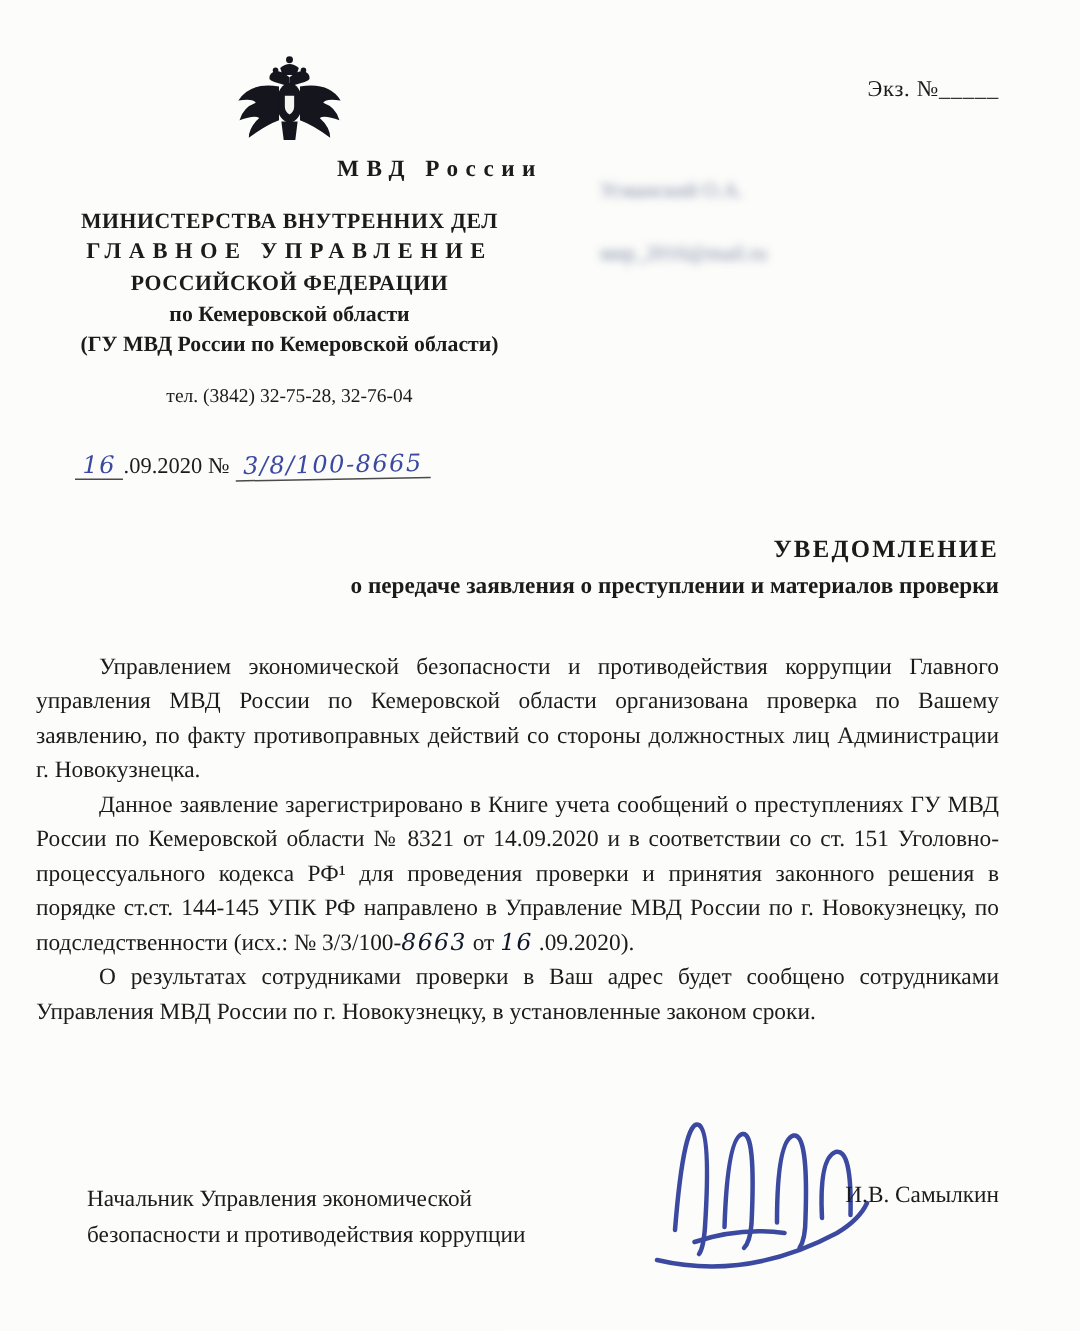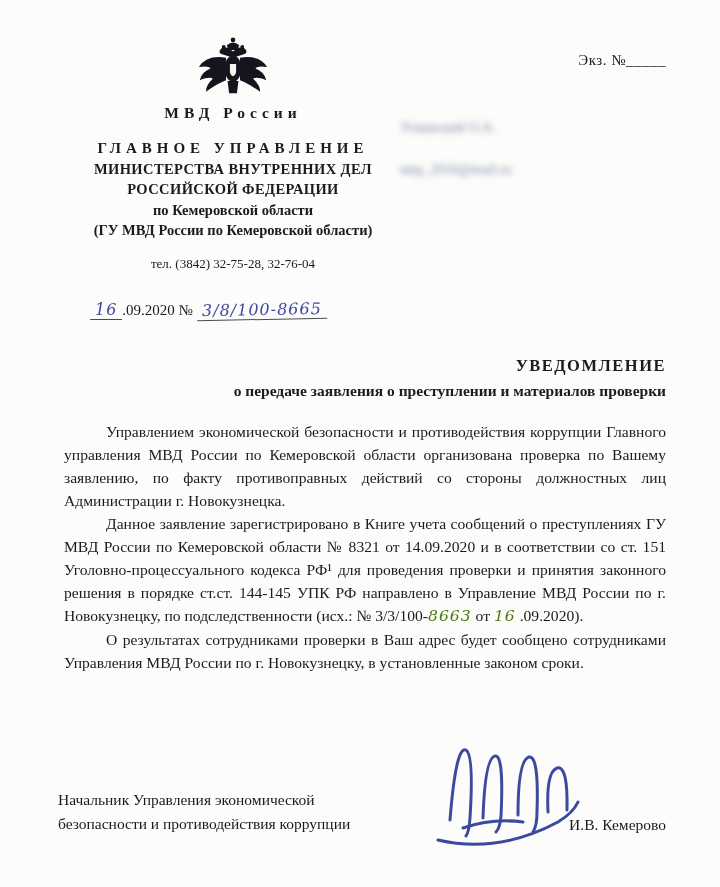--- a/index.html
+++ b/index.html
@@ -1,49 +1,49 @@
 <!DOCTYPE html>
 <html><head>
 <meta charset="utf-8">
 <style>
   * { margin:0; padding:0; box-sizing:border-box; }
   html,body { background:#ffffff; }
   body { font-family:"Liberation Serif", serif; color:#1b1b1b; }
   .page {
     width:720px; height:887px; position:relative; overflow:hidden;
-    background:#fcfcfa; padding:34px 54px 0 64px; margin:0 auto;
+    background:#fcfcfa; padding:34px 54px 0 24px; margin:0 auto;
   }
   .copy-label { position:absolute; top:52px; right:54px; font-size:15px; letter-spacing:0.5px; }
 
   .lh-col { width:338px; text-align:center; }
   .emblem { width:88px; height:62px; margin:2px auto 6px; display:block; }
-  .emblem-caption { font-weight:bold; font-size:15.5px; letter-spacing:5px; margin-bottom:16px; }
+  .emblem-caption { font-weight:bold; font-size:15.5px; letter-spacing:5px; margin-bottom:16px;text-align:right; }
   .org { font-weight:bold; font-size:14.5px; line-height:1.4; }
   .org-spaced { letter-spacing:5px; font-size:15px; }
   .org-caps { letter-spacing:0.4px; }
   .addr { font-size:13px; line-height:1.45; margin-top:15px; }
 
   .ref-line { text-align:left; padding-left:26px; margin-top:27px; font-size:15px; white-space:nowrap; }
   .hw { font-family:"DejaVu Serif", serif; font-style:italic; color:#3b49a0; font-size:16px; letter-spacing:1px; }
   .slot { display:inline-block; border-bottom:1px solid #4a4a4a; padding:0 5px; line-height:1.1; }
   .slot.wide { min-width:120px; text-align:center; transform:rotate(-1deg); }
   .incoming { text-align:left; padding-left:26px; margin-top:9px; font-size:15px; letter-spacing:0.5px; }
 
   .recipient { position:absolute; left:400px; top:120px; width:200px; }
   .recipient .r-line { font-size:14px; color:#7d8ba6; filter:blur(3px); margin-bottom:26px; white-space:nowrap; }
 
   .title-block { text-align:right; margin-top:36px; width:100%; }
   .doc-title { font-weight:bold; font-size:16.5px; letter-spacing:1.5px; }
   .doc-sub { font-weight:bold; font-size:15.5px; line-height:1.45; margin-top:4px; }
 
-  .body-text { margin-top:18px; font-size:15.6px; line-height:23px; text-align:justify; }
+  .body-text { margin-top:30px; font-size:15.6px; line-height:23px; text-align:justify; }
   .body-text p { text-indent:42px; }
-  .hw-inline { font-family:"DejaVu Serif", serif; font-style:italic; color:#4d7c0f; letter-spacing:1px; }
+  .hw-inline { font-family:"DejaVu Serif", serif; font-style:italic; color:#0f172a; letter-spacing:1px; }
 
-  .sig-block { position:absolute; left:58px; right:54px; top:788px; display:flex; justify-content:space-between; align-items:flex-end; }
+  .sig-block { position:absolute; left:58px; right:54px; top:788px; display:flex; justify-content:space-between; align-items:flex-start; }
   .sig-pos { font-size:15.5px; line-height:1.55; }
   .sig-name { font-size:15.5px; white-space:nowrap; padding-bottom:2px; }
   .scribble { position:absolute; left:428px; top:700px; width:175px; height:165px; pointer-events:none; }
 </style>
 </head>
 <body>
 
 <div class="page">
 
   <div class="copy-label">Экз. №_____</div>
@@ -58,22 +58,22 @@
         <path d="M50,20 q-11,-9 -16,-3 q-4,5 3,7 l13,4 z"></path>
         <path d="M50,20 q11,-9 16,-3 q4,5 -3,7 l-13,4 z"></path>
         <ellipse cx="50" cy="42" rx="11" ry="17"></ellipse>
         <path d="M41,28 Q16,24 6,40 Q19,38 21,42 Q10,46 7,57 Q20,52 24,55 Q15,63 15,72 Q30,61 41,57 z"></path>
         <path d="M59,28 Q84,24 94,40 Q81,38 79,42 Q90,46 93,57 Q80,52 76,55 Q85,63 85,72 Q70,61 59,57 z"></path>
         <path d="M43,58 h14 l-2,16 h-10 z"></path>
         <path d="M46,36 h8 v9 q0,5 -4,7 q-4,-2 -4,-7 z" fill="#f4f4f0"></path>
       </g>
     </svg>
     <div class="emblem-caption">МВД России</div>
+    <div class="org org-caps">МИНИСТЕРСТВА ВНУТРЕННИХ ДЕЛ</div>
     <div class="org org-spaced">ГЛАВНОЕ УПРАВЛЕНИЕ</div>
-    <div class="org org-caps">МИНИСТЕРСТВА ВНУТРЕННИХ ДЕЛ</div>
     <div class="org org-caps">РОССИЙСКОЙ ФЕДЕРАЦИИ</div>
     <div class="org">по Кемеровской области</div>
     <div class="org">(ГУ МВД России по Кемеровской области)</div>
     <div class="addr">
       <div>тел. (3842) 32-75-28, 32-76-04</div>
     </div>
 
     <div class="ref-line">
       <span class="hw slot">16</span><span>.09.2020</span>
       <span>№</span>
@@ -108,16 +108,16 @@
       <path d="M10,140 q60,14 120,-18 q15,-9 20,-20"></path>
       <path d="M35,128 q30,-10 60,-6"></path>
     </g>
   </svg>
 
   <div class="sig-block">
     <div class="sig-pos">
       <div>Начальник Управления экономической</div>
       <div>безопасности и противодействия коррупции</div>
     </div>
-    <div class="sig-name">И.В. Кемерово</div>
+    <div class="sig-name">И.В. Самылкин</div>
   </div>
 
 </div>
 
 </body></html>

